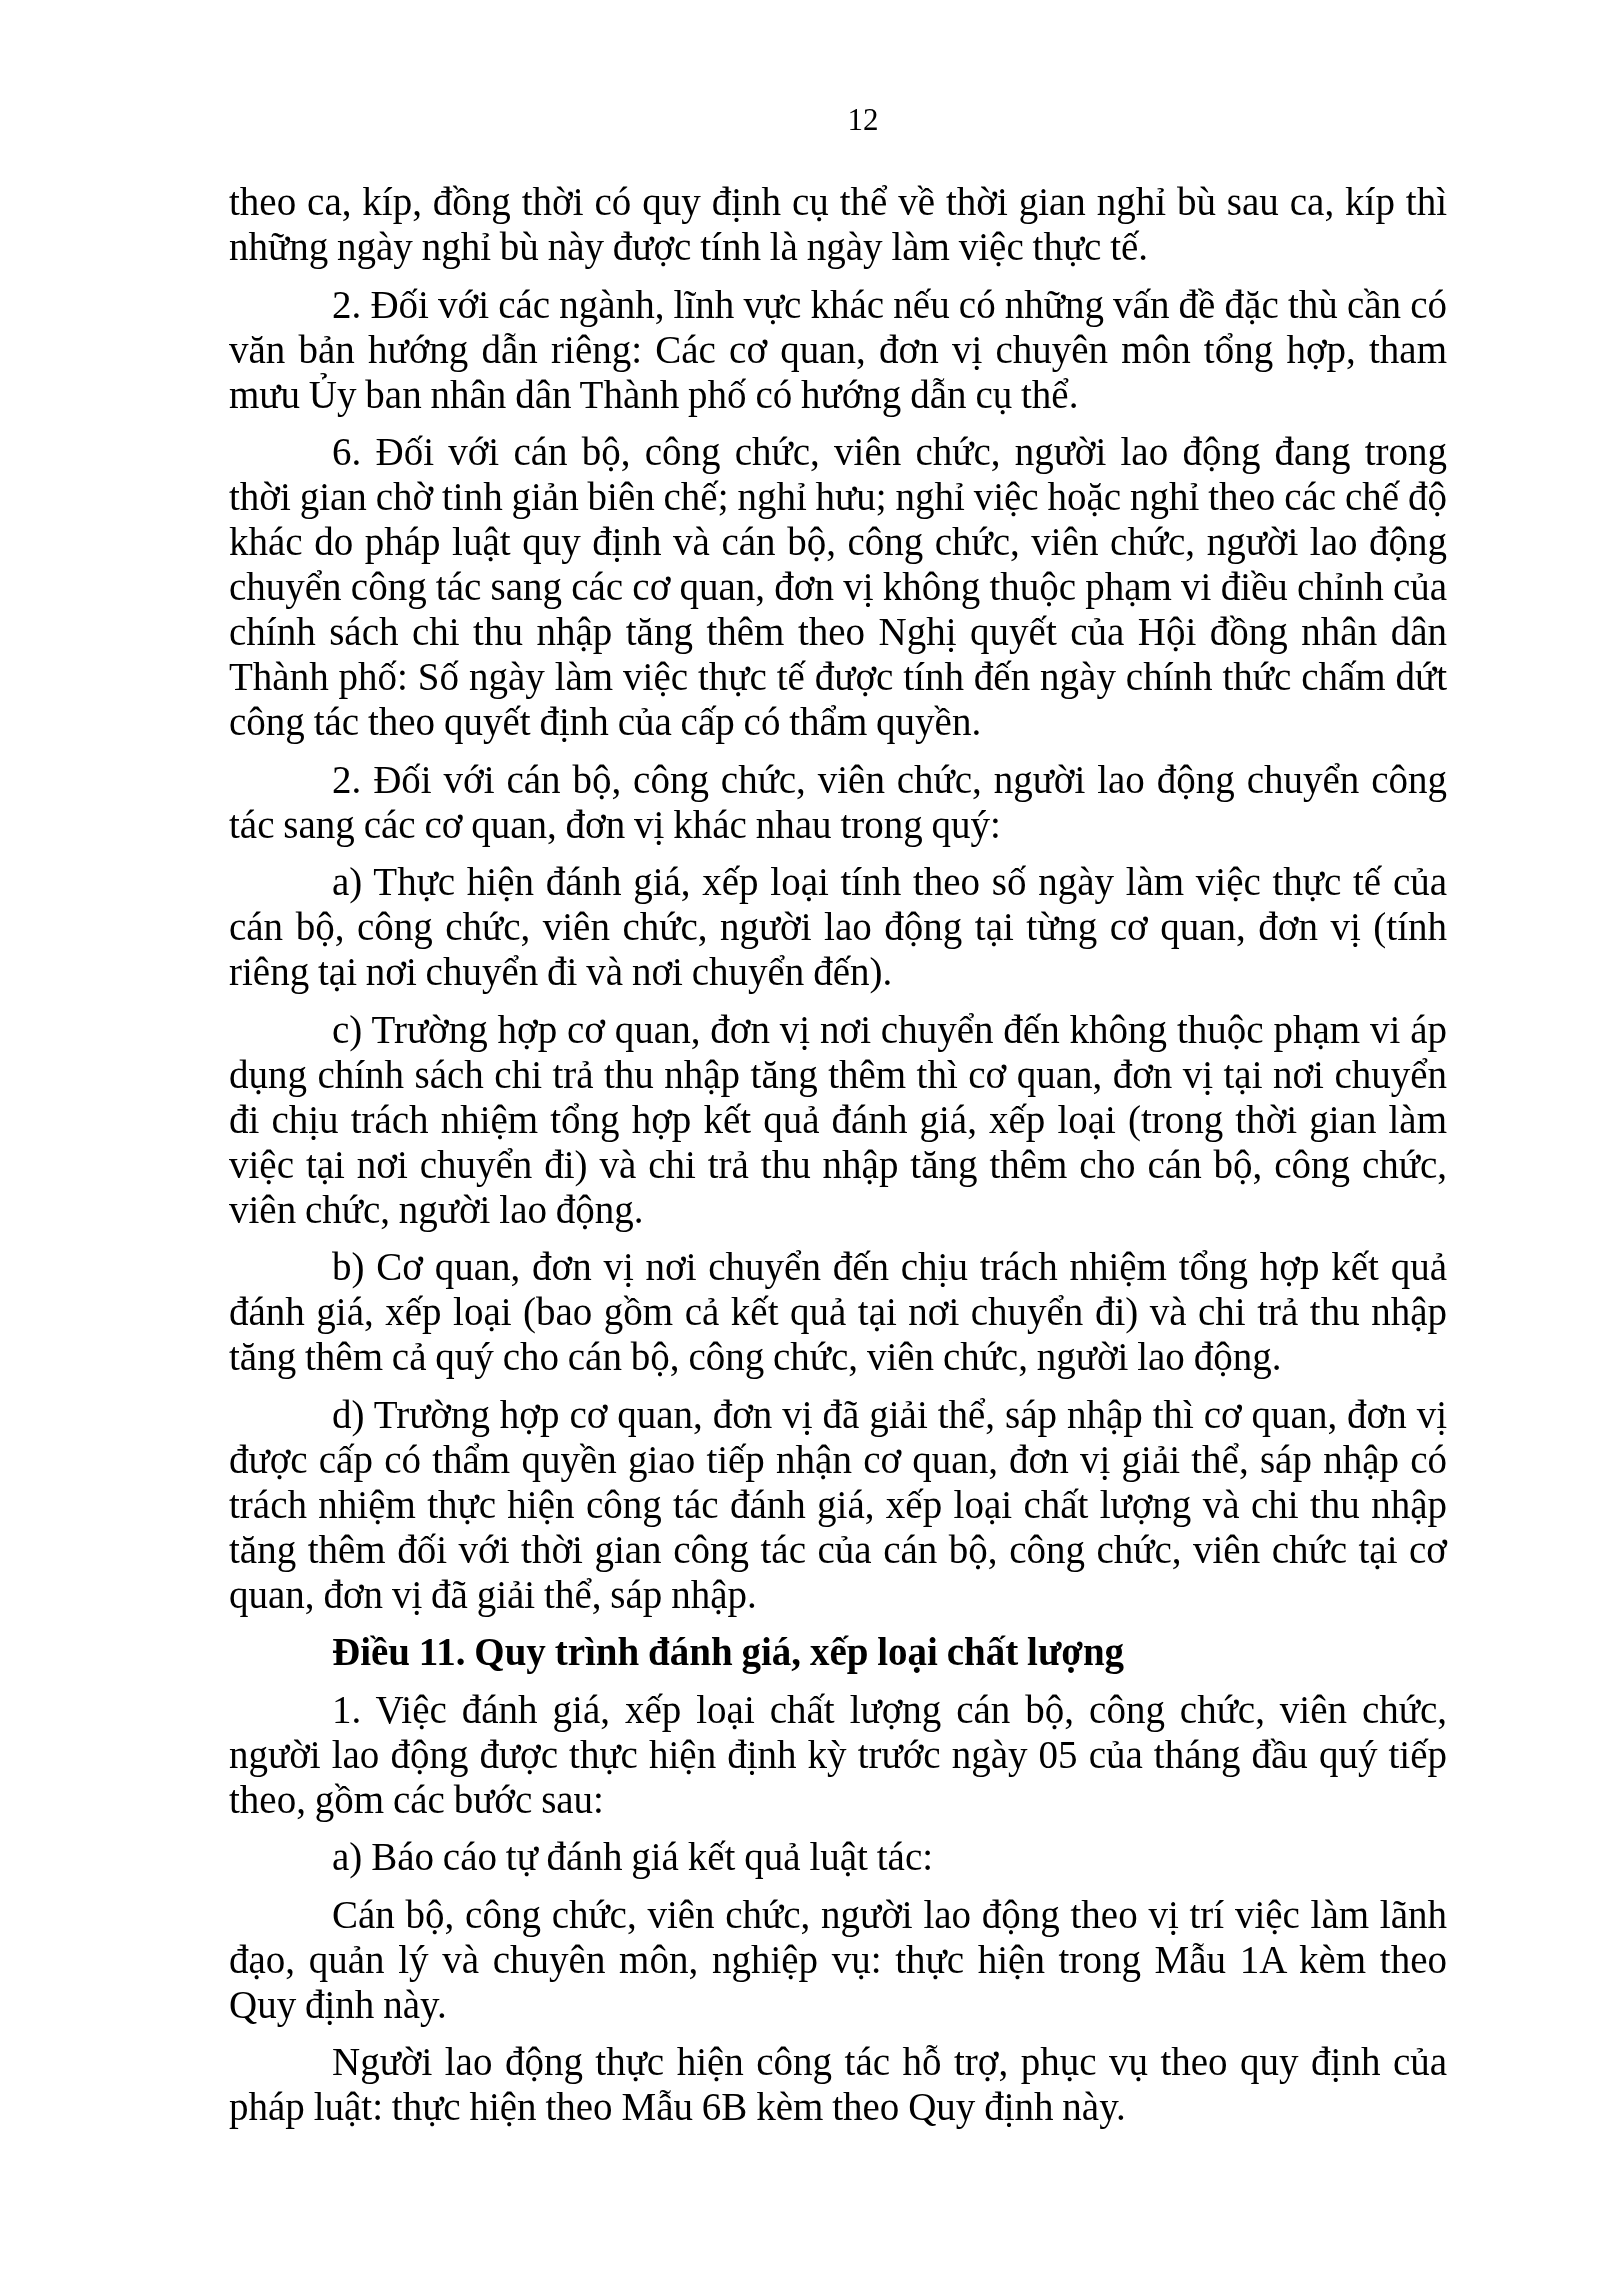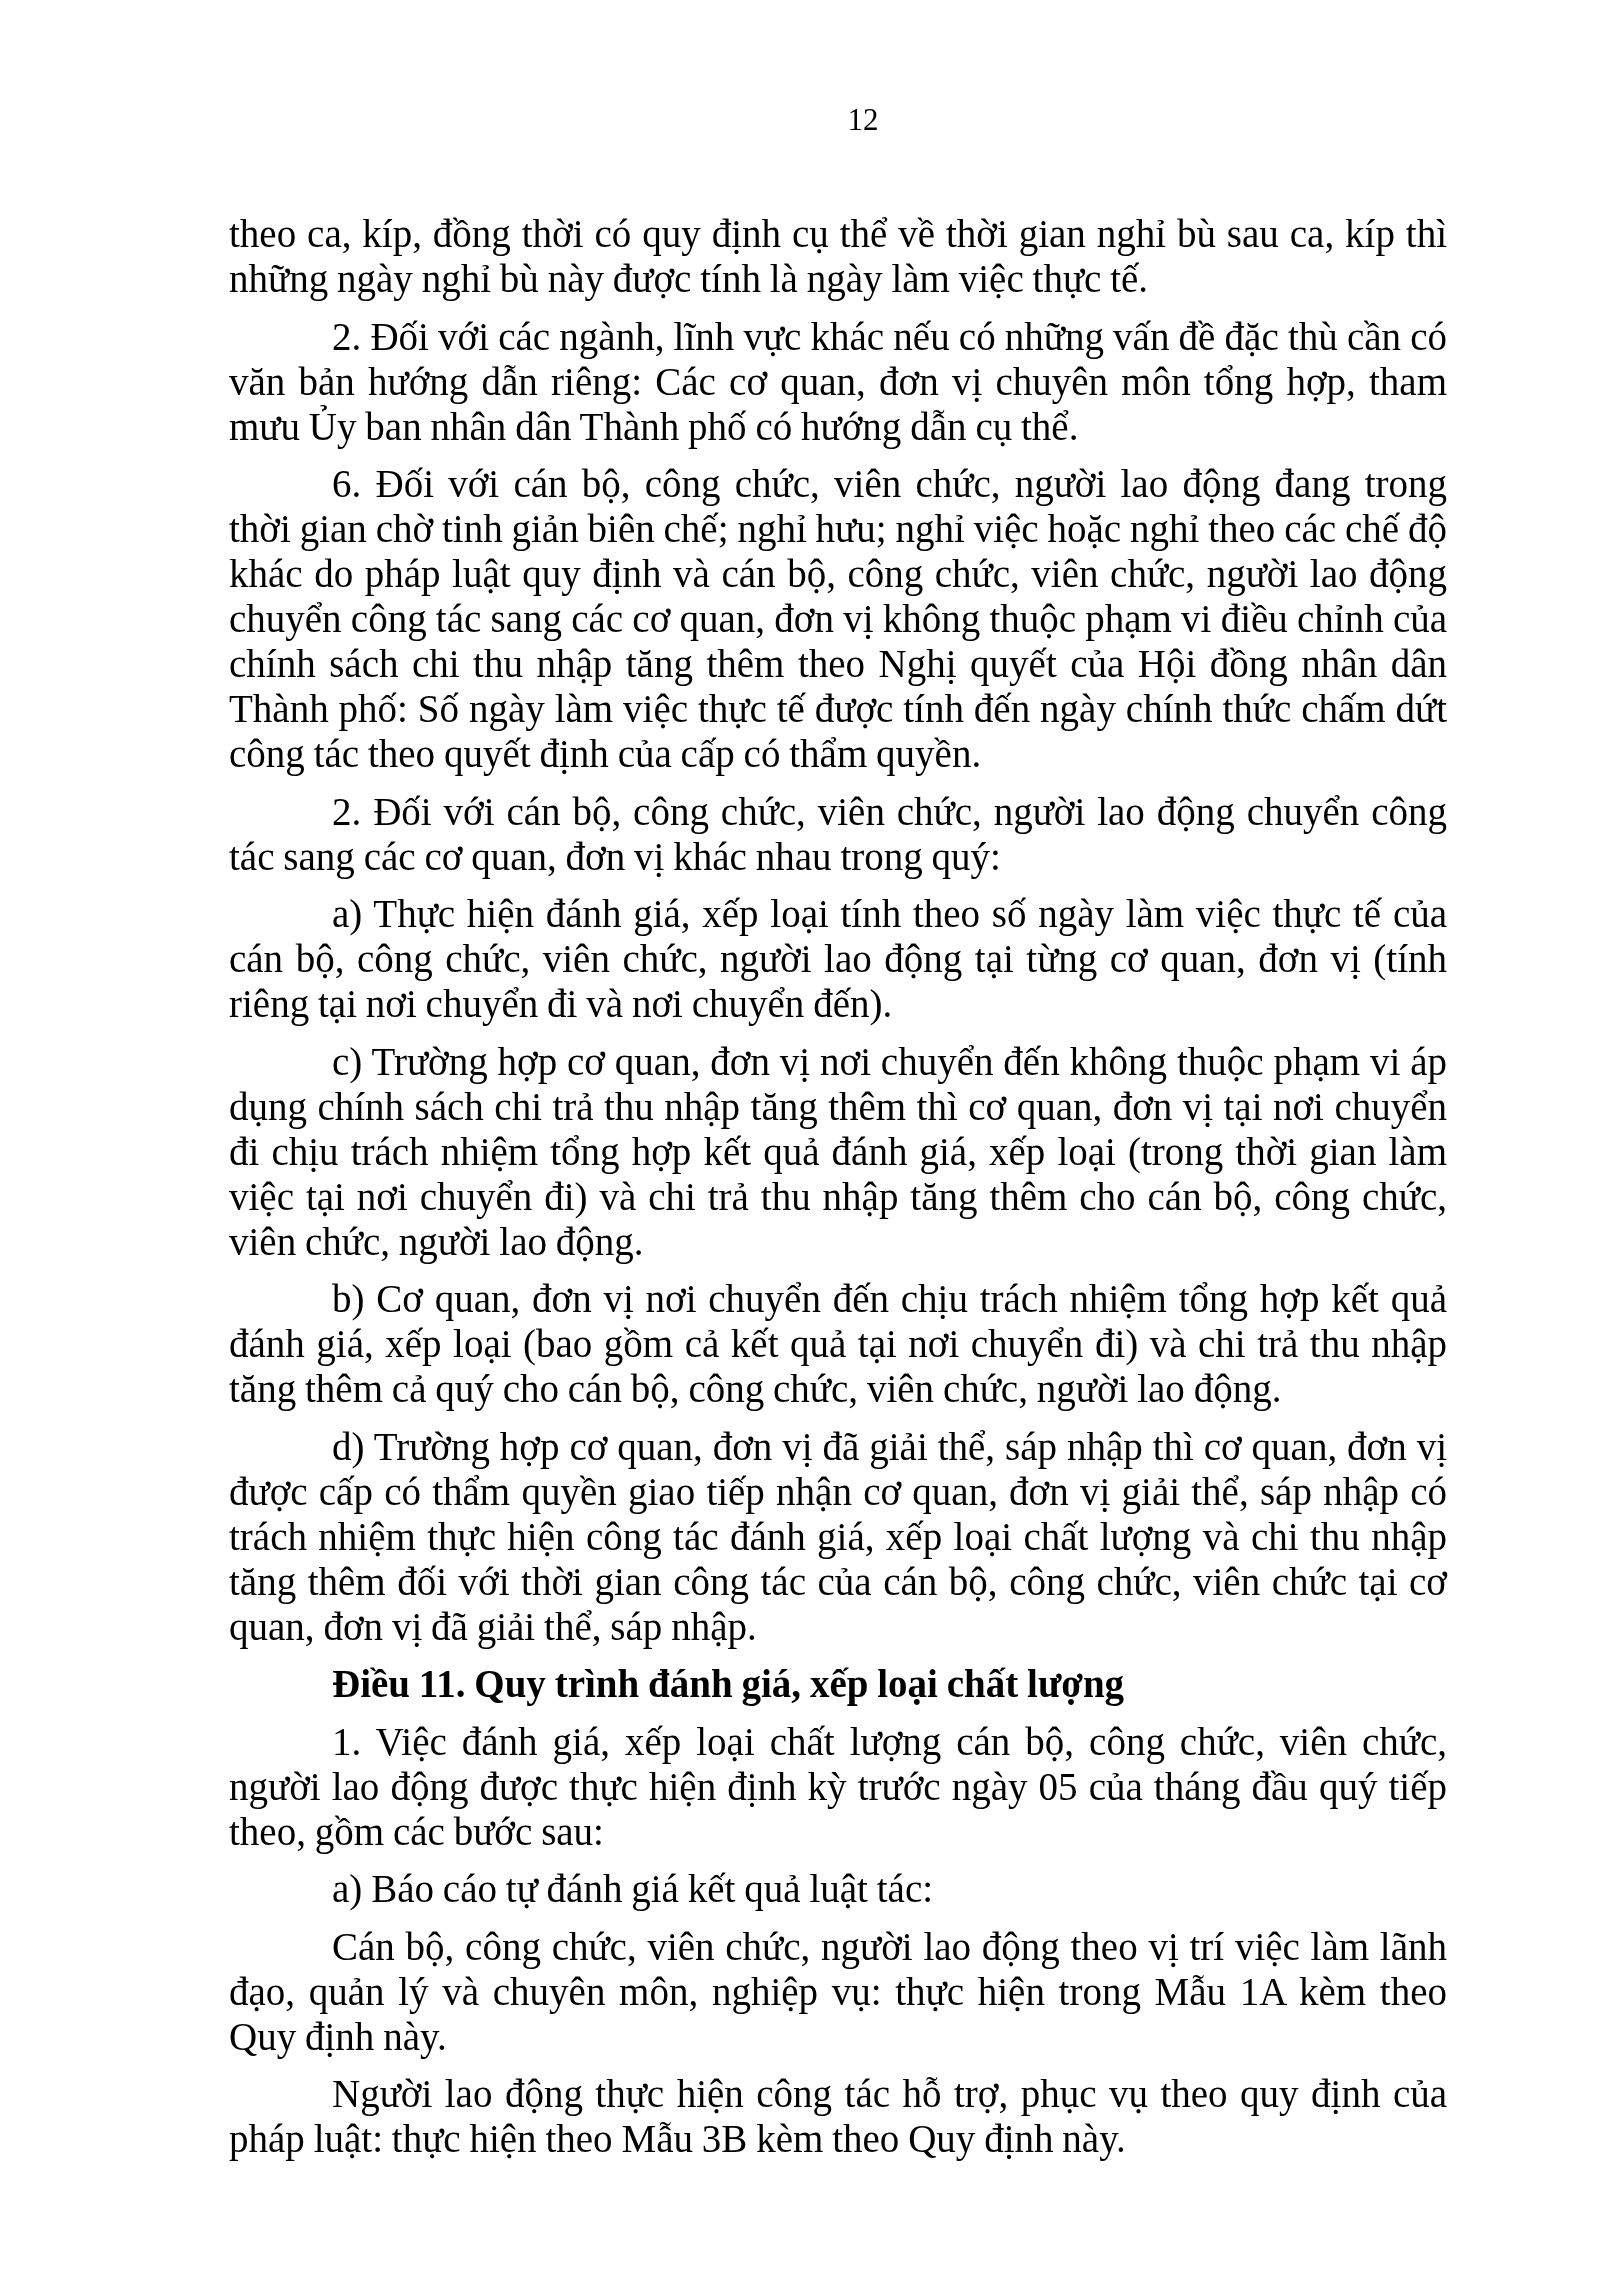--- a/index.html
+++ b/index.html
@@ -27,21 +27,20 @@
   }
   .page-number span {
     position: relative;
     left: 25px;
   }
   .content {
     position: absolute;
     top: 179px;
     left: 229px;
     width: 1218px;
-    margin-top: 32px;
   }
   .content p {
     margin: 0 0 12.5px 0;
     font-size: 39px;
     line-height: 45px;
     text-align: justify;
     text-indent: 103px;
     word-spacing: -0.9px;
   }
   .content p.continuation {
@@ -67,17 +66,17 @@
     <p>6. Đối với cán bộ, công chức, viên chức, người lao động đang trong thời gian chờ tinh giản biên chế; nghỉ hưu; nghỉ việc hoặc nghỉ theo các chế độ khác do pháp luật quy định và cán bộ, công chức, viên chức, người lao động chuyển công tác sang các cơ quan, đơn vị không thuộc phạm vi điều chỉnh của chính sách chi thu nhập tăng thêm theo Nghị quyết của Hội đồng nhân dân Thành phố: Số ngày làm việc thực tế được tính đến ngày chính thức chấm dứt công tác theo quyết định của cấp có thẩm quyền.</p>
     <p>2. Đối với cán bộ, công chức, viên chức, người lao động chuyển công tác sang các cơ quan, đơn vị khác nhau trong quý:</p>
     <p>a) Thực hiện đánh giá, xếp loại tính theo số ngày làm việc thực tế của cán bộ, công chức, viên chức, người lao động tại từng cơ quan, đơn vị (tính riêng tại nơi chuyển đi và nơi chuyển đến).</p>
     <p>c) Trường hợp cơ quan, đơn vị nơi chuyển đến không thuộc phạm vi áp dụng chính sách chi trả thu nhập tăng thêm thì cơ quan, đơn vị tại nơi chuyển đi chịu trách nhiệm tổng hợp kết quả đánh giá, xếp loại (trong thời gian làm việc tại nơi chuyển đi) và chi trả thu nhập tăng thêm cho cán bộ, công chức, viên chức, người lao động.</p>
     <p>b) Cơ quan, đơn vị nơi chuyển đến chịu trách nhiệm tổng hợp kết quả đánh giá, xếp loại (bao gồm cả kết quả tại nơi chuyển đi) và chi trả thu nhập tăng thêm cả quý cho cán bộ, công chức, viên chức, người lao động.</p>
     <p>d) Trường hợp cơ quan, đơn vị đã giải thể, sáp nhập thì cơ quan, đơn vị được cấp có thẩm quyền giao tiếp nhận cơ quan, đơn vị giải thể, sáp nhập có trách nhiệm thực hiện công tác đánh giá, xếp loại chất lượng và chi thu nhập tăng thêm đối với thời gian công tác của cán bộ, công chức, viên chức tại cơ quan, đơn vị đã giải thể, sáp nhập.</p>
     <p class="heading">Điều 11. Quy trình đánh giá, xếp loại chất lượng</p>
     <p>1. Việc đánh giá, xếp loại chất lượng cán bộ, công chức, viên chức, người lao động được thực hiện định kỳ trước ngày 05 của tháng đầu quý tiếp theo, gồm các bước sau:</p>
     <p>a) Báo cáo tự đánh giá kết quả luật tác:</p>
     <p>Cán bộ, công chức, viên chức, người lao động theo vị trí việc làm lãnh đạo, quản lý và chuyên môn, nghiệp vụ: thực hiện trong Mẫu 1A kèm theo Quy định này.</p>
-    <p>Người lao động thực hiện công tác hỗ trợ, phục vụ theo quy định của pháp luật: thực hiện theo Mẫu 3B kèm theo Quy định này.</p>
+    <p>Người lao động thực hiện công tác hỗ trợ, phục vụ theo quy định của pháp luật: thực hiện theo Mẫu 6B kèm theo Quy định này.</p>
   </div>
 
 </div>
 
 
 </body></html>

